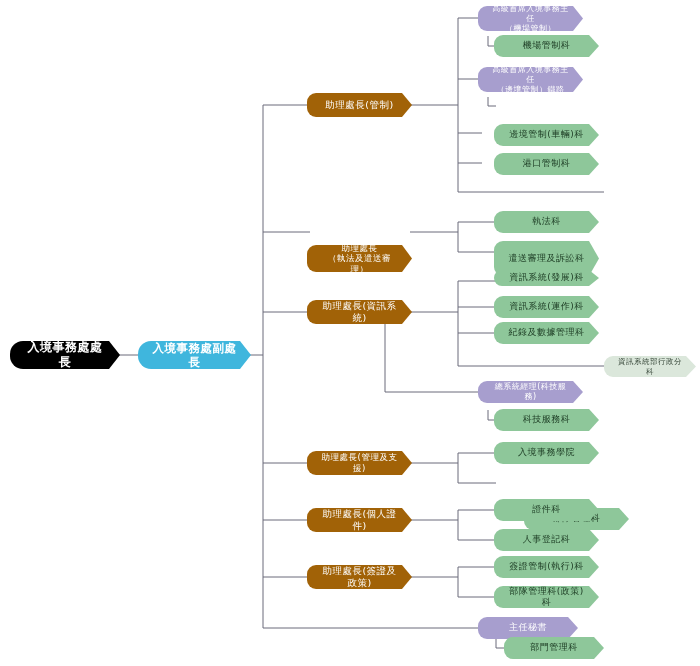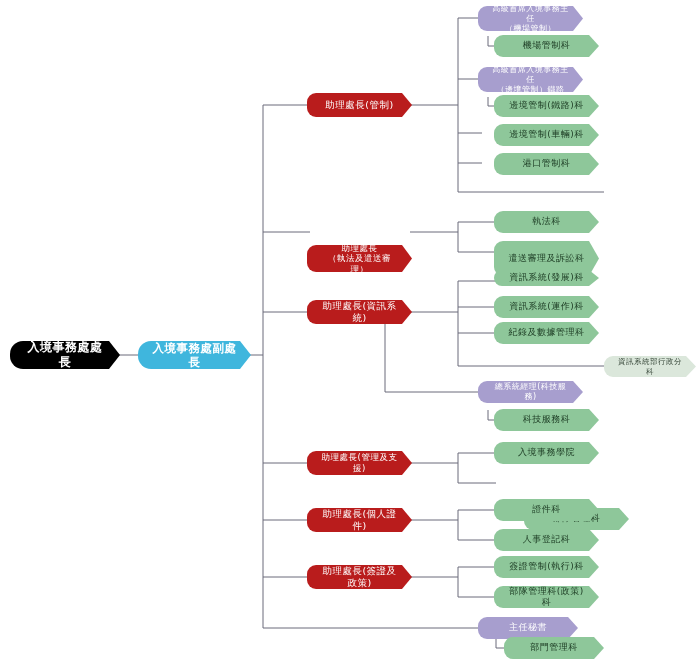--- a/index.html
+++ b/index.html
@@ -55,21 +55,21 @@
     clip-path: polygon(
       0% 0%,
       calc(100% - 10px) 0%,
       100% 50%,
       calc(100% - 10px) 100%,
       0% 100%
     );
   }
   .t-director      { background: #000000; font-size: 12px; font-weight: bold; }
   .t-deputy        { background: #3fb6dd; font-size: 11.5px; font-weight: bold; }
-  .t-assistant     { background: #b91c1c; font-size: 9.5px; }
+  .t-assistant     { background: #a16207; font-size: 9.5px; }
   .t-chief         { background: #a79ece; font-size: 8px; }
   .t-secretary     { background: #a79ece; font-size: 9px; }
   .t-division      { background: #8ec79a; color: #1c3b23; font-size: 9px; }
   .t-subdivision   { background: #dbe7db; color: #3a4a3c; font-size: 9px; }
 </style>
 </head>
 <body>
 
 <div id="chart">
 
@@ -144,21 +144,20 @@
   <div class="node ribbon-sq t-assistant" style="left:307px; top:93px; width:105px; height:24px;">助理處長(管制)</div>
 
   <div class="node ribbon-sq t-chief" style="left:478px; top:6px; width:105px; height:25px;">高級首席入境事務主任
 （機場管制）</div>
 
   <div class="node ribbon-sq t-division" style="left:494px; top:35px; width:105px; height:22px;">機場管制科</div>
 
   <div class="node ribbon-sq t-chief" style="left:478px; top:67px; width:105px; height:25px;">高級首席入境事務主任
 （邊境管制）鐵路</div>
 
-  <div class="node ribbon-sq t-division" style="left:494px; top:95px; width:105px; height:22px;">邊境管制(鐵路)科</div>
 
   <div class="node ribbon-sq t-division" style="left:494px; top:124px; width:105px; height:22px;">邊境管制(車輛)科</div>
 
   <div class="node ribbon-sq t-division" style="left:494px; top:153px; width:105px; height:22px;">港口管制科</div>
 
 
   <div class="node ribbon-sq t-assistant" style="left:307px; top:219px; width:105px; height:27px; font-size:8.5px;margin-top:26px;">助理處長
 （執法及遣送審理）</div>
 
   <div class="node ribbon-sq t-division" style="left:494px; top:211px; width:105px; height:22px;">執法科</div>

